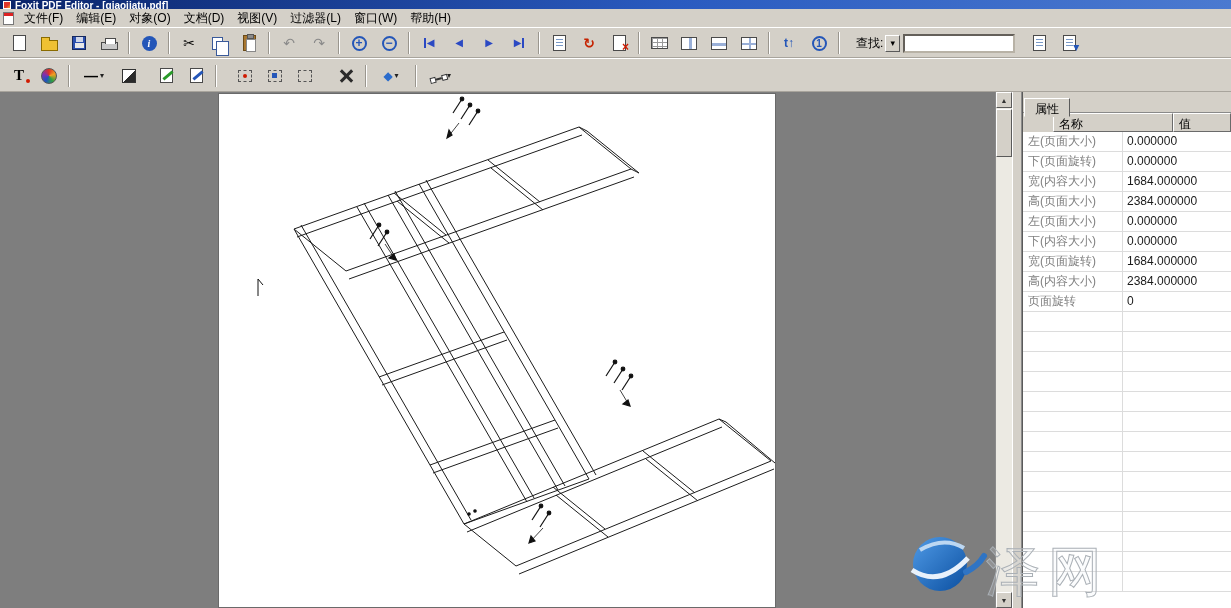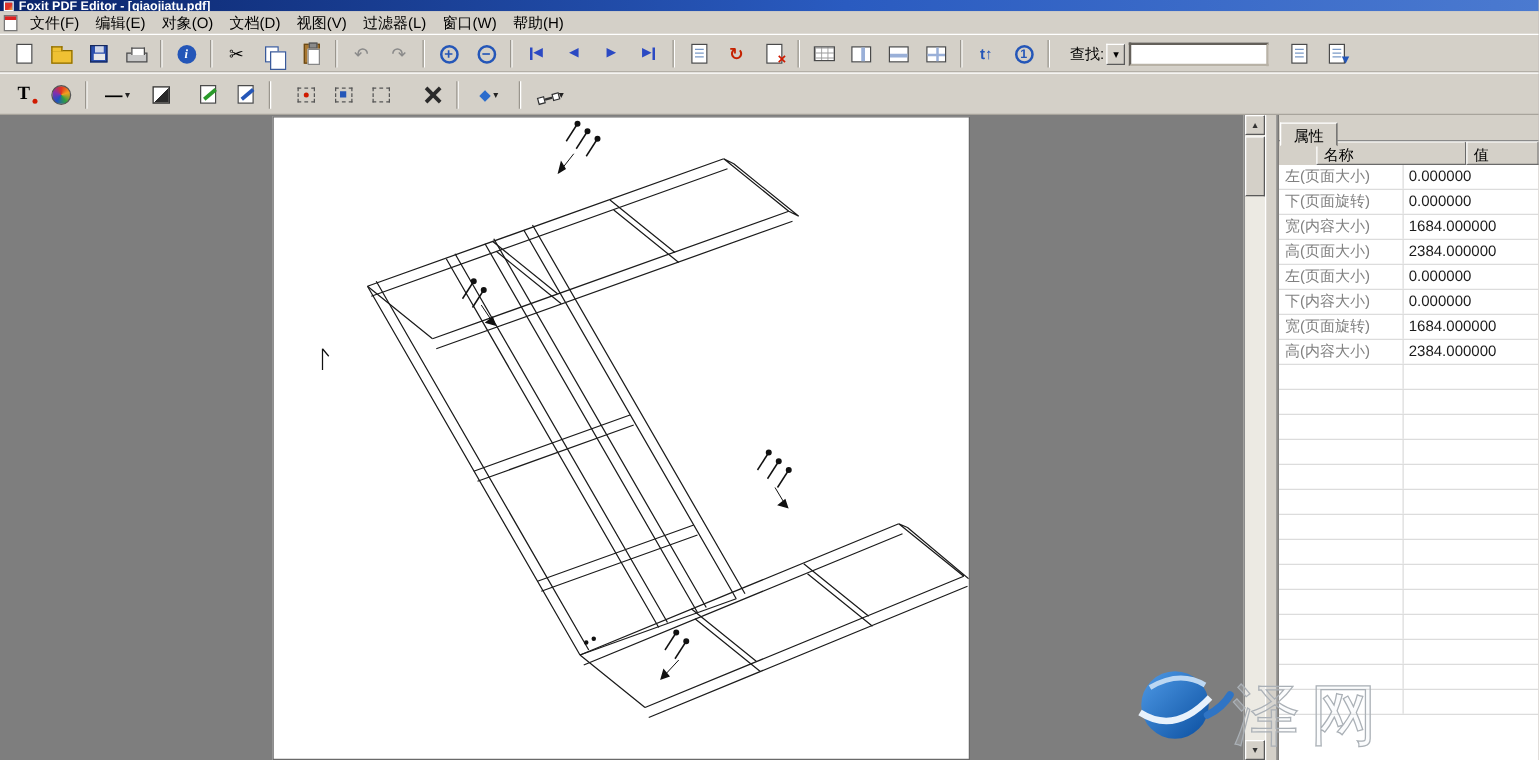--- a/index.html
+++ b/index.html
@@ -411,20 +411,24 @@
       </div>
     <div class="grow">
         <div class="gname">宽(页面旋转)</div>
         <div class="gval">1684.000000</div>
       </div>
     <div class="grow">
         <div class="gname">高(内容大小)</div>
         <div class="gval">2384.000000</div>
       </div>
     <div class="grow">
+        <div class="gname">页面旋转</div>
+        <div class="gval">0</div>
+      </div>
+    <div class="grow">
         <div class="gname"></div>
         <div class="gval"></div>
       </div>
     <div class="grow">
         <div class="gname"></div>
         <div class="gval"></div>
       </div>
     <div class="grow">
         <div class="gname"></div>
         <div class="gval"></div>

